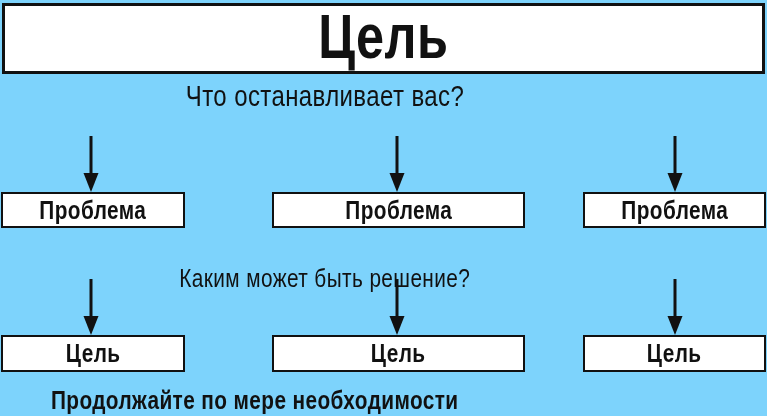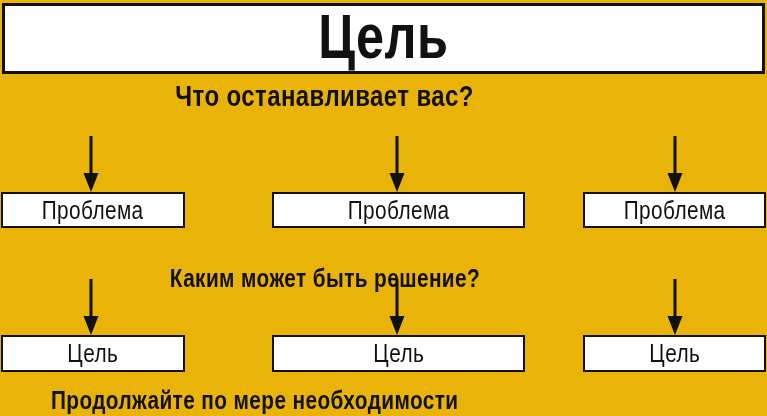--- a/index.html
+++ b/index.html
@@ -1,21 +1,21 @@
 <!DOCTYPE html>
 <html><head>
 <meta charset="utf-8">
 <style>
   html, body {
     margin: 0; padding: 0; background: #ffffff;
   }
   .canvas {
     position: relative;
     width: 767px; height: 416px;
-    background: #eab308;
+    background: #7dd3fc;
     color: #111111;
     font-family: "Liberation Sans", sans-serif;
     overflow: hidden;
   }
   
   .cond {
     display: inline-block;
     transform: scaleX(0.8);
     transform-origin: center;
     white-space: nowrap;
@@ -33,39 +33,39 @@
   .heading {
     font-size: 63px;
     font-weight: bold;
     line-height: 1;
     padding-bottom: 4px;
   }
   .question {
     position: absolute;
     left: 0; width: 649px;
     text-align: center;
-    font-weight: bold;
+    font-weight: normal;
   }
   .q1 { top: 79px;  font-size: 30px; }
   .q2 { top: 231px; font-size: 26px; margin-top: 32px; }
   .footer-note {
     position: absolute;
     left: 0; top: 385px;
     width: 767px;
     text-align: left;
     font-size: 26px;
     font-weight: bold;
   }
   .node-box {
     position: absolute;
     border: 2px solid #111111;
     box-sizing: border-box;
     background: #ffffff;
     display: flex; align-items: center; justify-content: center;
-    font-weight: normal;
+    font-weight: bold;
     font-size: 26px;
   }
   .col1 { left: 1px;   width: 184px; }
   .col2 { left: 272px; width: 253px; }
   .col3 { left: 583px; width: 183px; }
   .row-problem { top: 192px; height: 36px; }
   .row-goal    { top: 335px; height: 37px; }
   .arrow {
     position: absolute;
     width: 22px; height: 57px;

